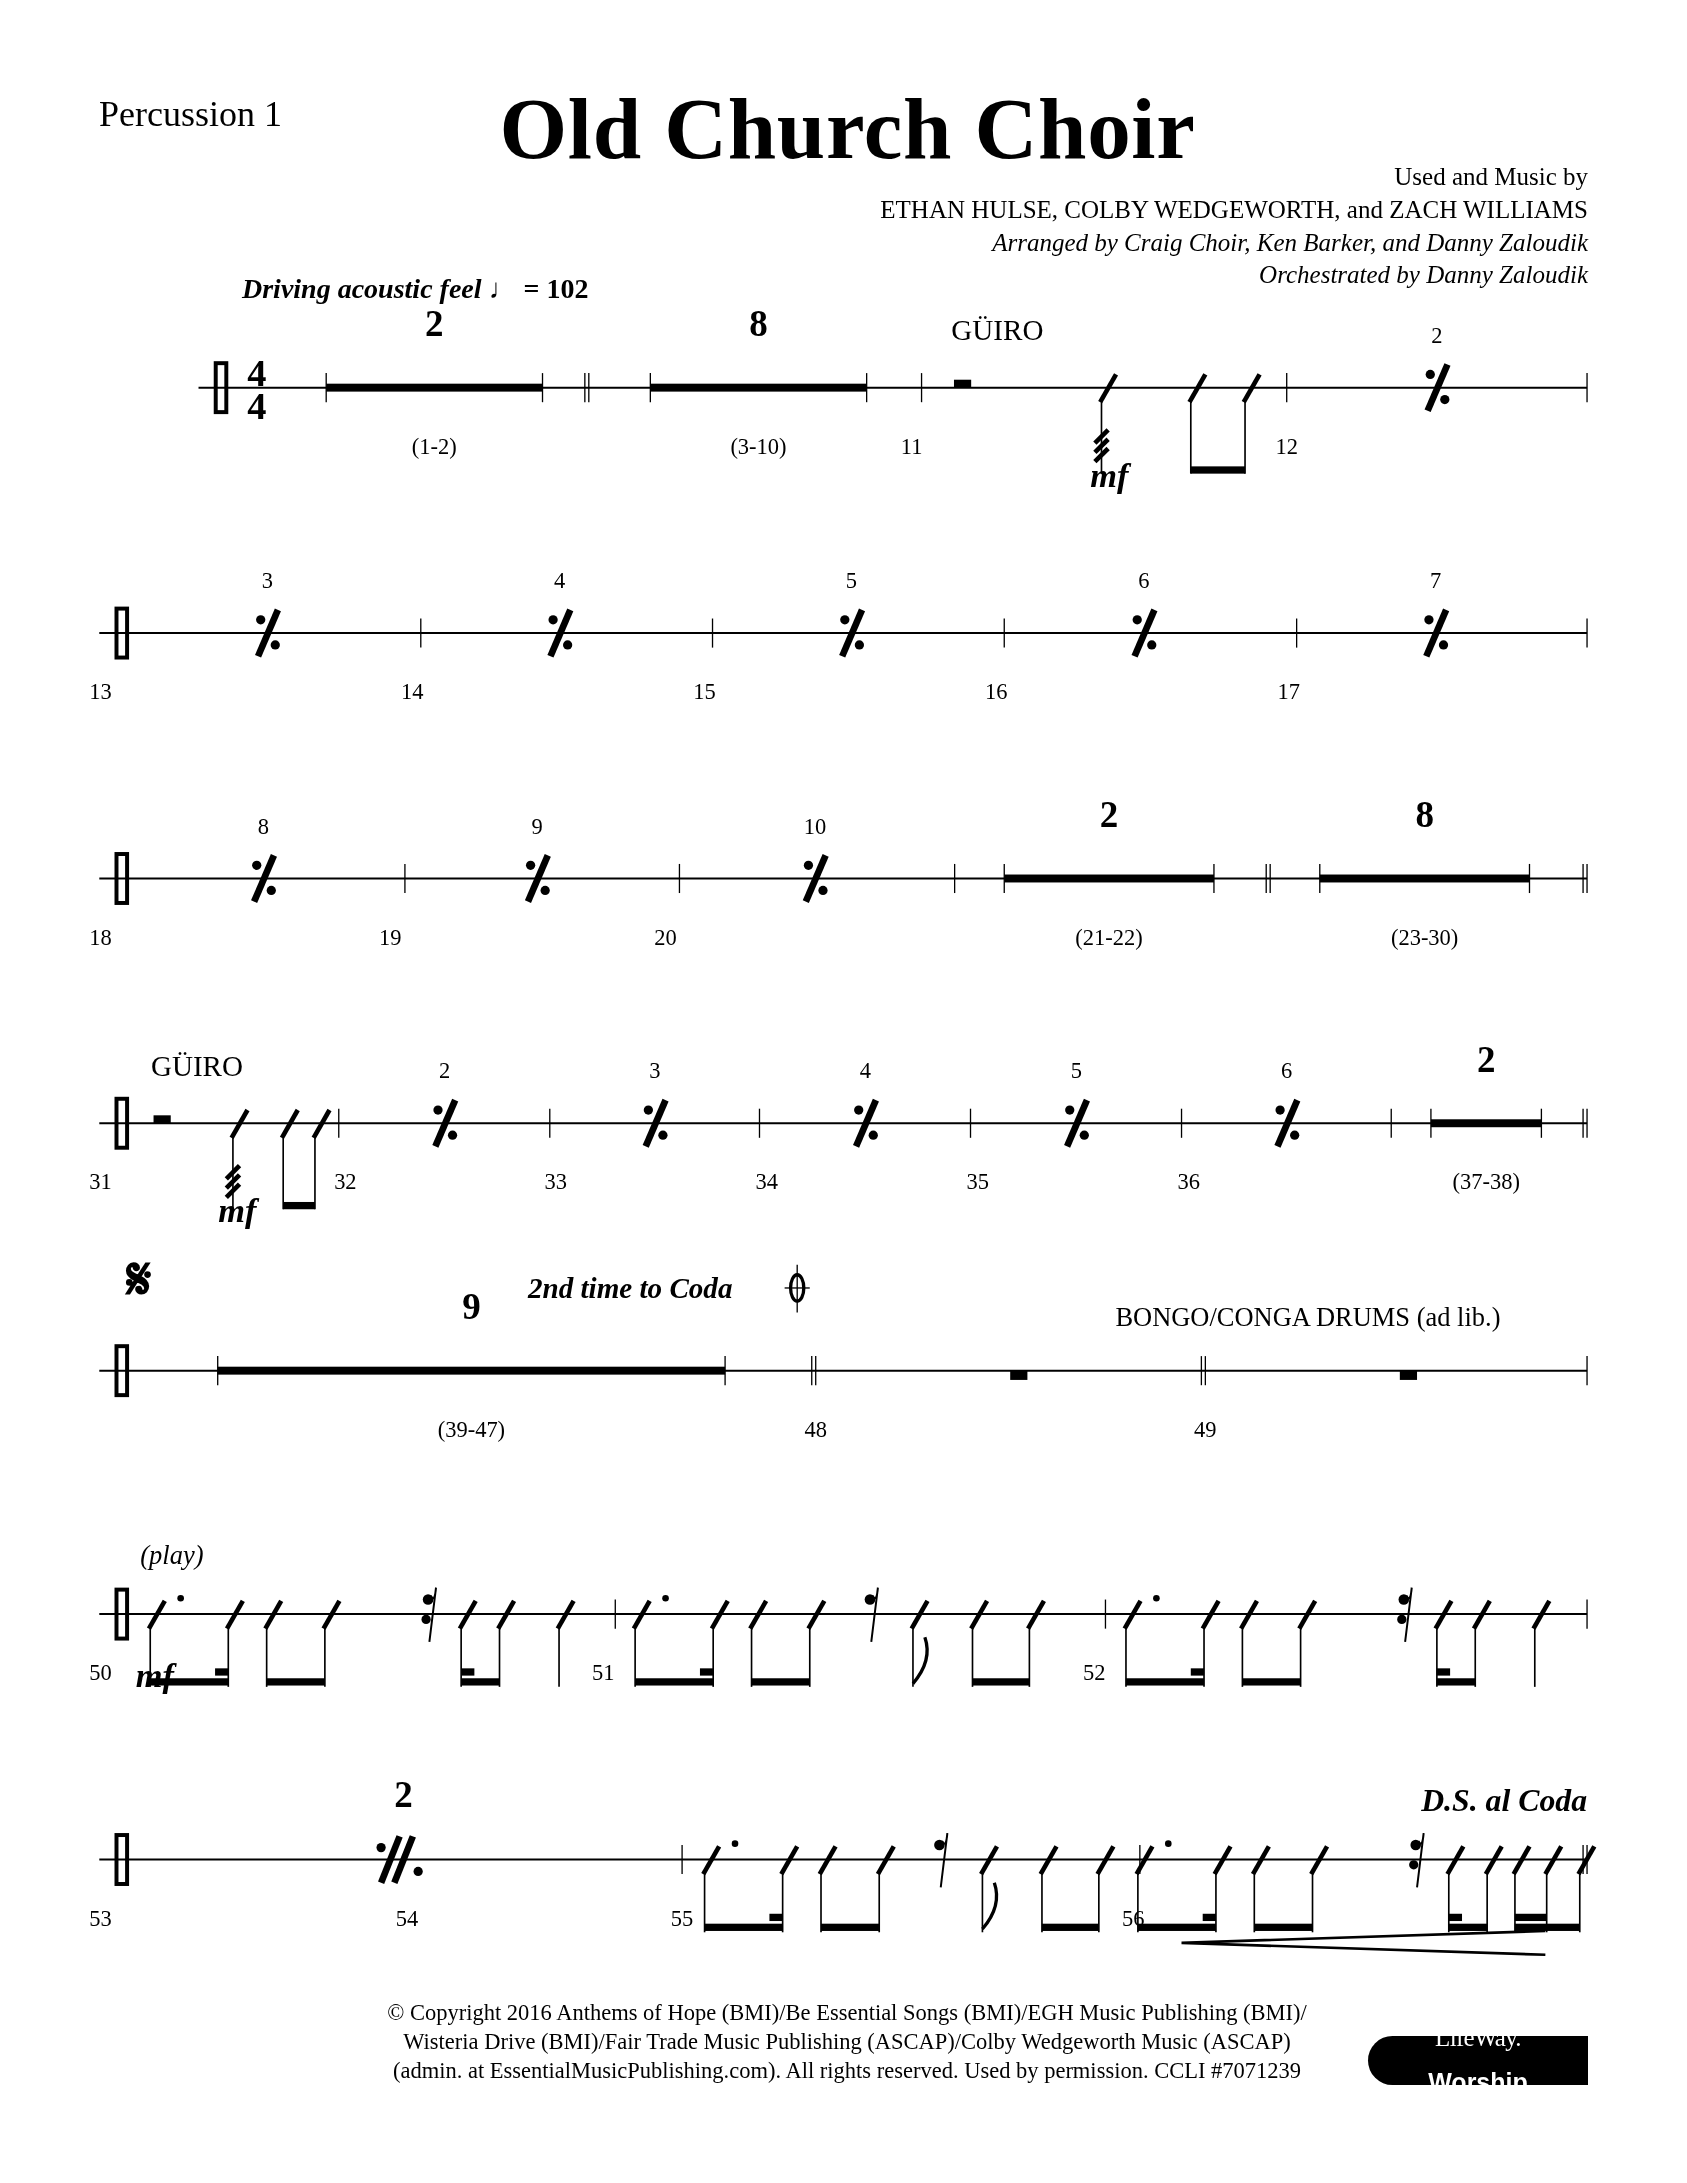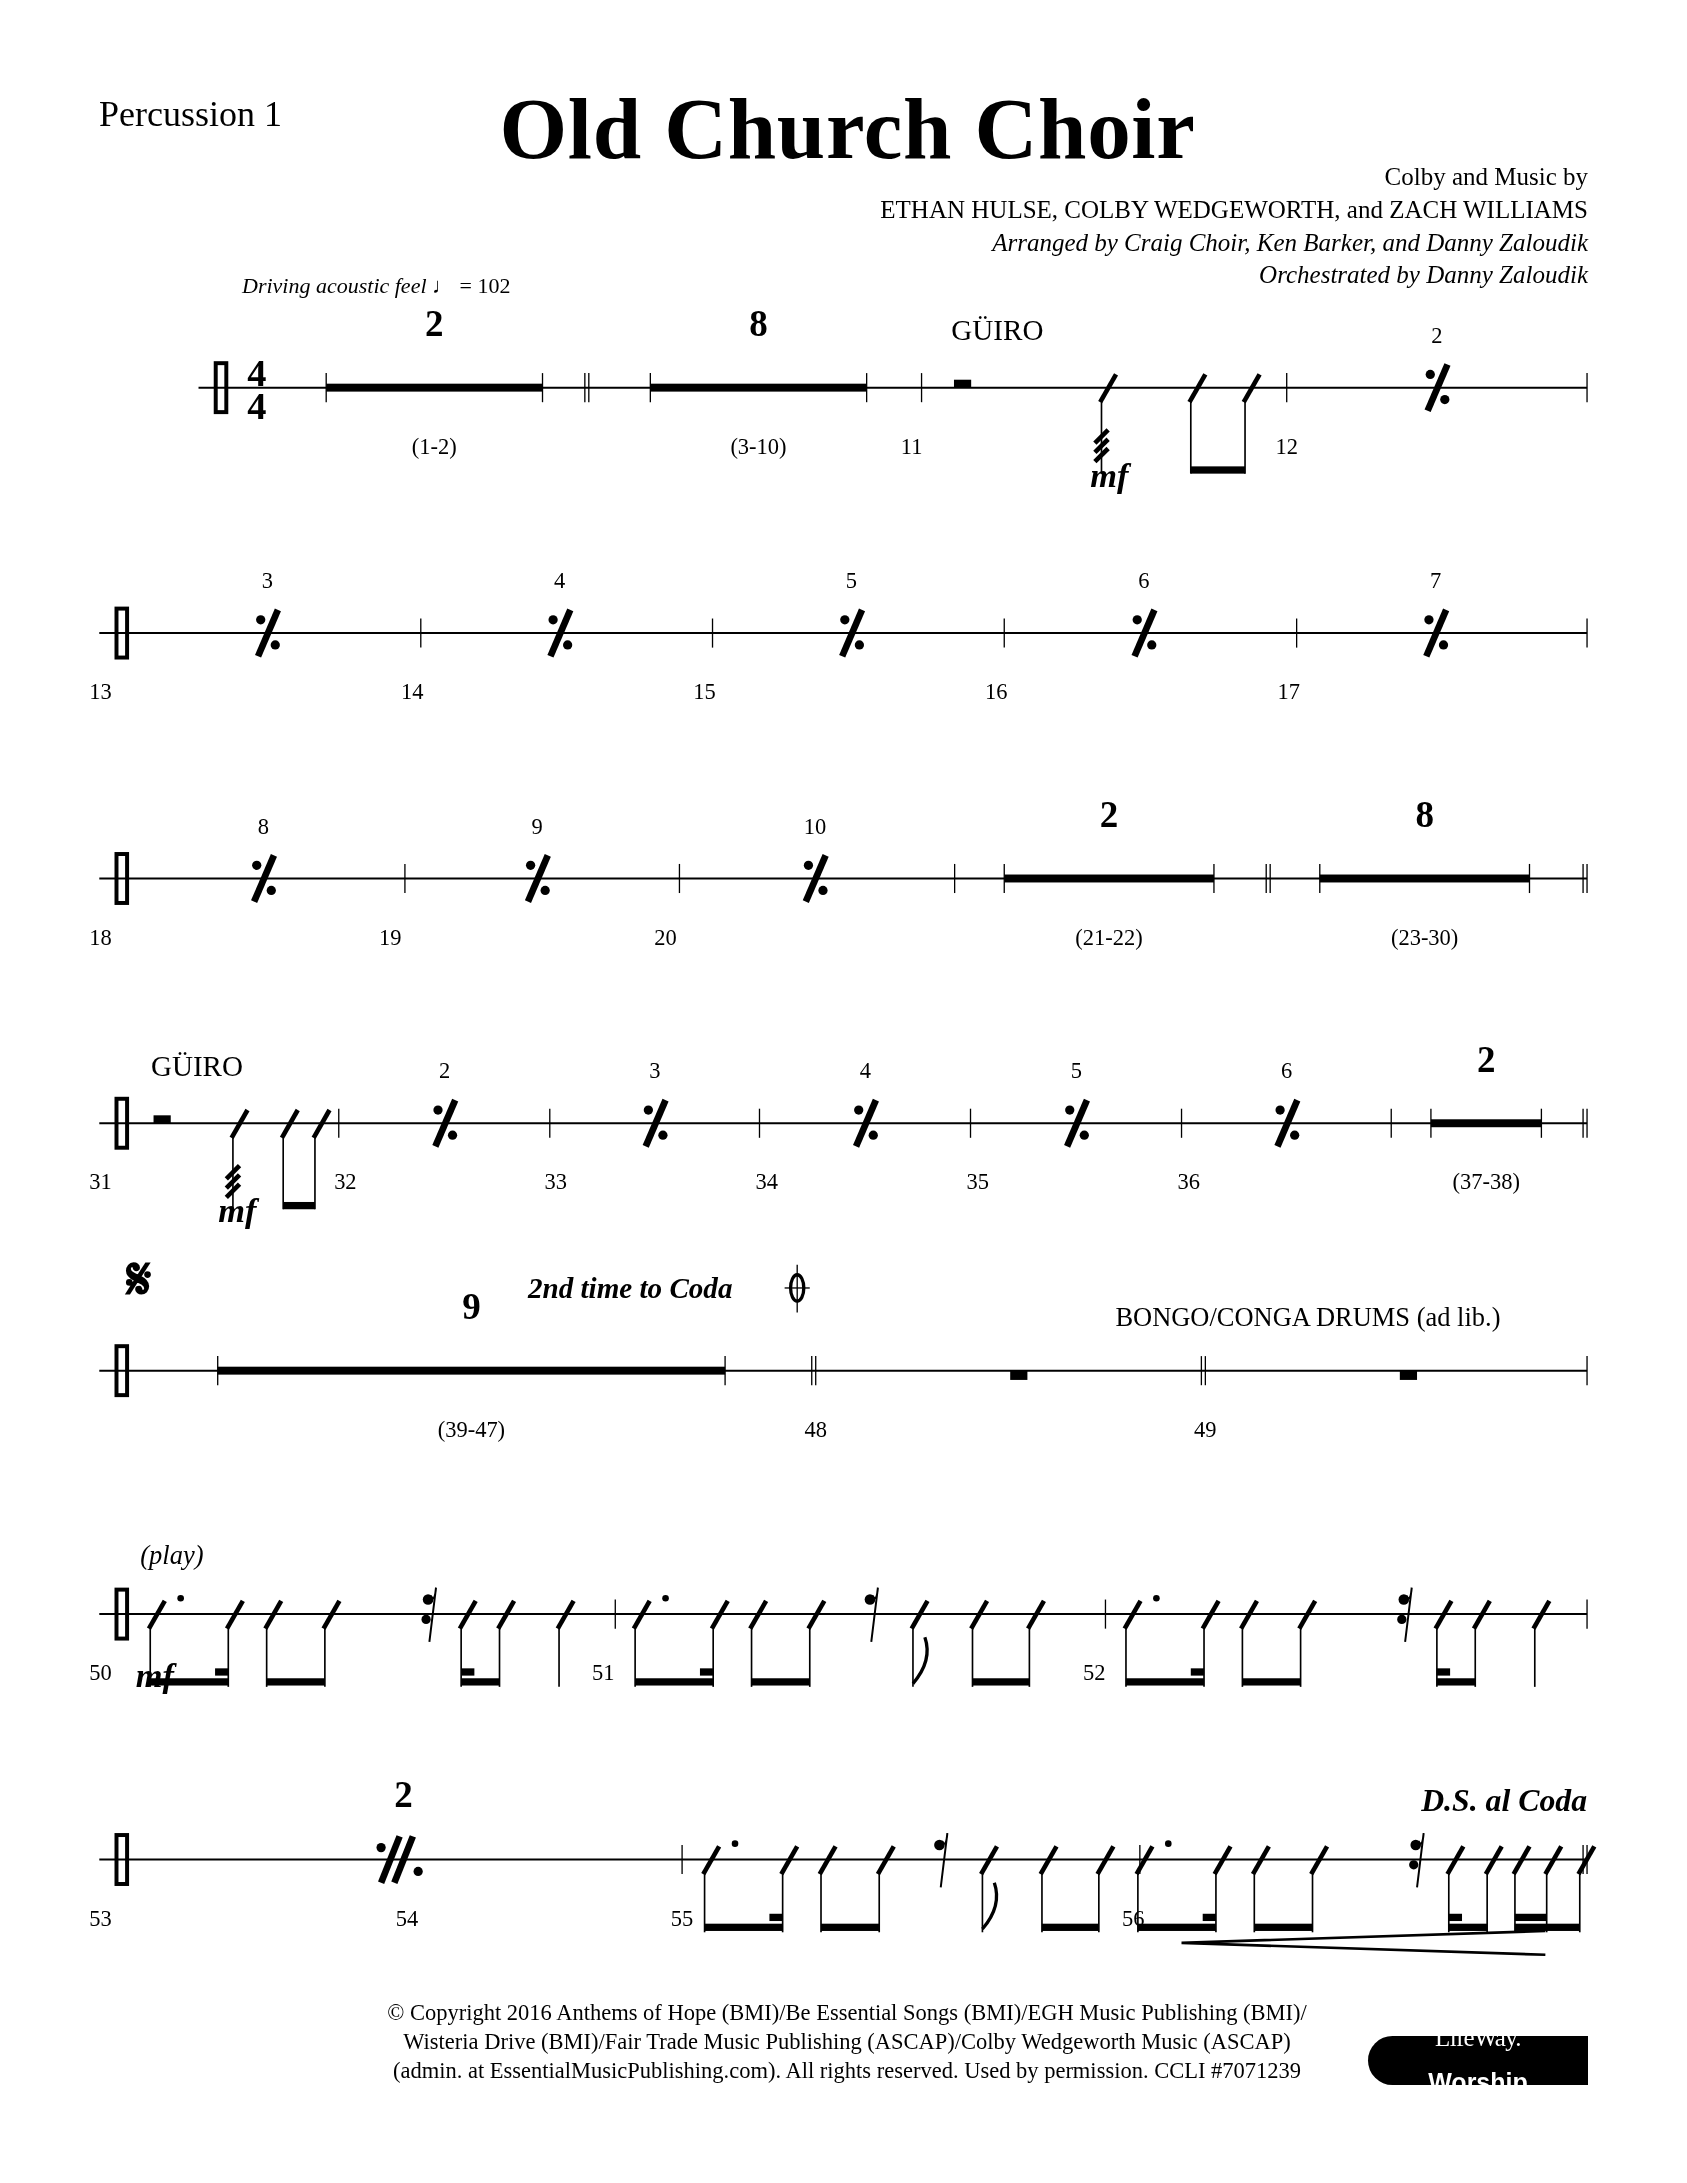--- a/index.html
+++ b/index.html
@@ -6,35 +6,35 @@
   body{width:1687px;height:2183px;position:relative;overflow:hidden;font-family:"DejaVu Serif","Liberation Serif",serif;color:#000;}
   .abs{position:absolute;white-space:nowrap;}
   .serif{font-family:"Liberation Serif","DejaVu Serif",serif;}
   #part-name{left:99px;top:93px;font-size:36px;}
   #title{left:0;width:1695px;text-align:center;top:78px;font-size:87px;font-weight:bold;letter-spacing:0.7px;}
   .credit{right:99px;text-align:right;font-size:25px;}
   #credit-1{top:163px;}
   #credit-2{top:196px;}
   #credit-3{top:229px;font-style:italic;}
   #credit-4{top:261px;font-style:italic;}
-  #tempo{left:242px;top:273px;font-size:22px;font-style:italic;font-weight:normal;}
+  #tempo{left:242px;top:273px;font-size:28px;font-style:italic;font-weight:bold;}
   #tempo .mm{font-style:normal;}
   svg#score{position:absolute;left:0;top:0;}
   #footer{left:351px;width:992px;top:1998px;text-align:center;font-size:22.5px;line-height:29px;white-space:normal;}
   #logo{left:1368px;top:2036px;width:220px;height:49px;background:#000;border-radius:24.5px 0 0 24.5px;color:#fff;display:flex;align-items:center;justify-content:center;gap:8px;flex-direction:column;}
   #logo .lw{font-family:"Liberation Serif",serif;font-size:25px;letter-spacing:-0.7px;}
   #logo .sep{width:1.3px;height:29px;background:#fff;}
   #logo .ws{font-family:"Liberation Sans",sans-serif;font-size:25px;font-weight:bold;}
 </style>
 </head>
 <body>
 
 <div class="abs serif" id="part-name">Percussion 1</div>
 <div class="abs serif" id="title">Old Church Choir</div>
-<div class="abs serif credit" id="credit-1">Colby and Music by</div>
+<div class="abs serif credit" id="credit-1">Used and Music by</div>
 <div class="abs serif credit" id="credit-2">ETHAN HULSE, COLBY WEDGEWORTH, and ZACH WILLIAMS</div>
 <div class="abs serif credit" id="credit-3">Arranged by Craig Choir, Ken Barker, and Danny Zaloudik</div>
 <div class="abs serif credit" id="credit-4">Orchestrated by Danny Zaloudik</div>
 <div class="abs serif" id="tempo">
   <span>Driving acoustic feel</span>
   <span class="mm">♩</span>
   <span class="mm">= 102</span>
 </div>
 
 <svg id="score" width="1687" height="2183" xmlns="http://www.w3.org/2000/svg" viewBox="0 0 2550 3300">

